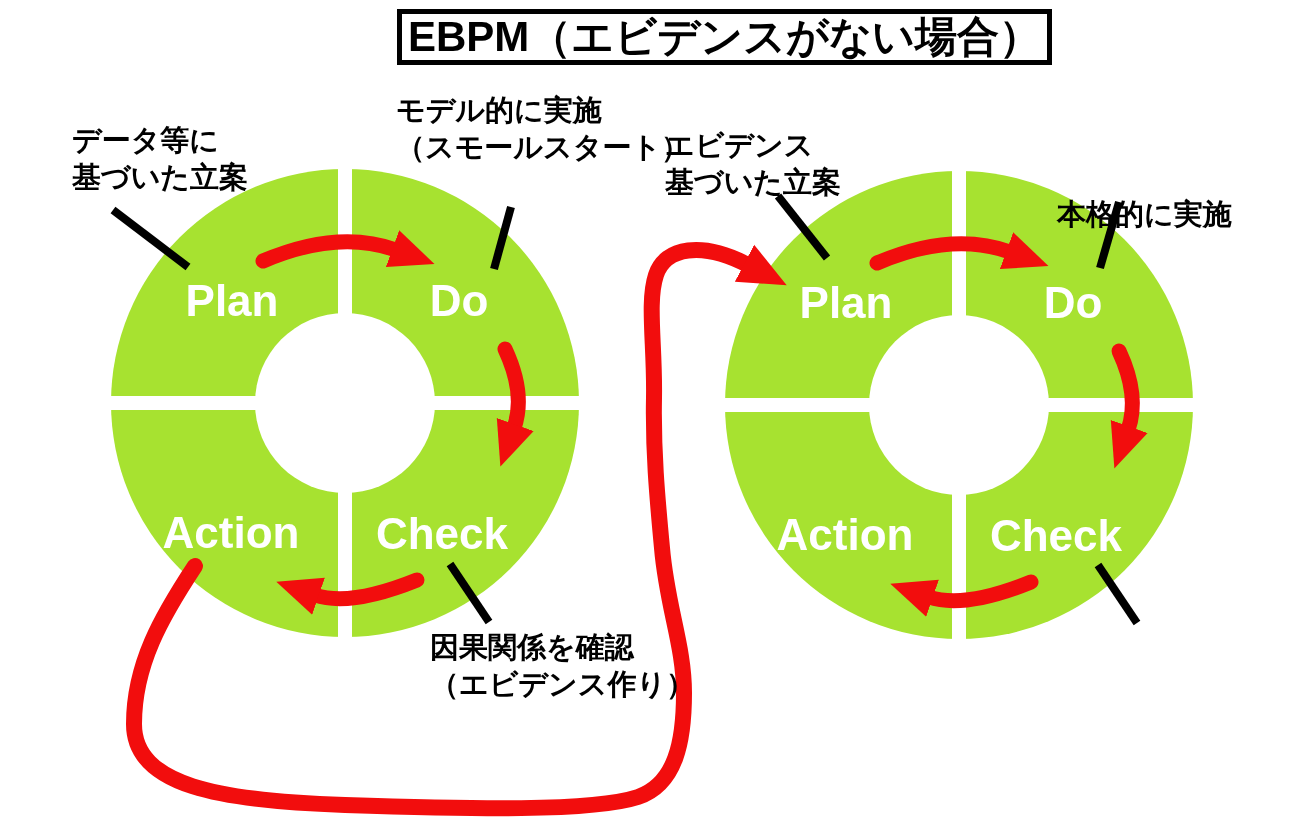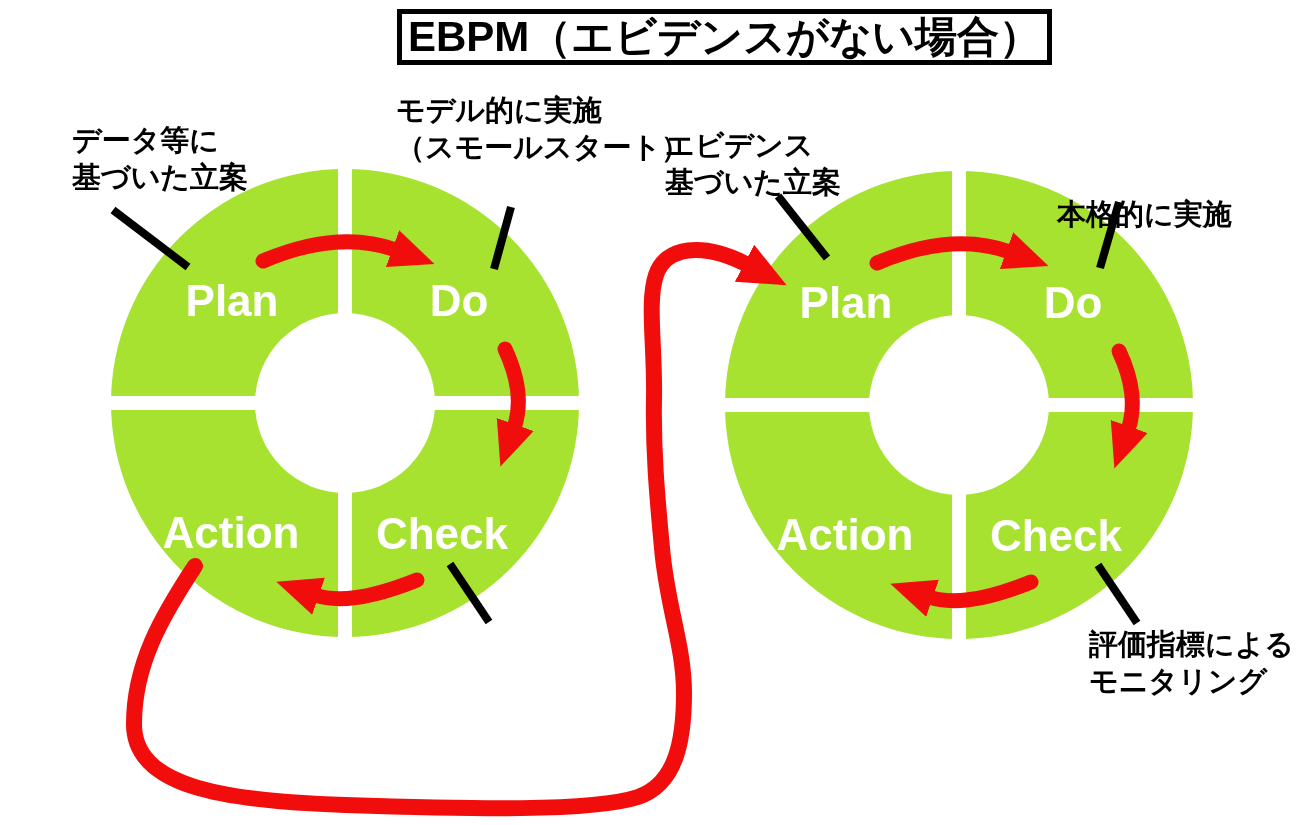--- a/index.html
+++ b/index.html
@@ -106,18 +106,18 @@
     <line x1="450" y1="564" x2="489" y2="622" stroke="#000" stroke-width="8"></line>
     <line x1="778" y1="196" x2="827" y2="258" stroke="#000" stroke-width="8"></line>
     <line x1="1119" y1="202" x2="1100" y2="268" stroke="#000" stroke-width="8"></line>
     <line x1="1098" y1="565" x2="1137" y2="623" stroke="#000" stroke-width="8"></line>
   </svg>
 
   <div class="annotation" style="left:24px; top:122px;margin-left:48px;">データ等に
 基づいた立案</div>
   <div class="annotation" style="left:396px; top:94px;font-family:Liberation Mono, monospace;">モデル的に実施
 （スモールスタート）</div>
+  <div class="annotation" style="left:430px; top:629px;">因果関係を確認
+（エビデンス作り）</div>
   <div class="annotation" style="left:665px; top:127px;">エビデンス
 基づいた立案</div>
   <div class="annotation" style="left:1057px; top:156px;margin-top:40px;">本格的に実施</div>
-  <div class="annotation" style="left:1089px; top:626px;">評価指標による
-モニタリング</div>
 </div>
 
 </body></html>

